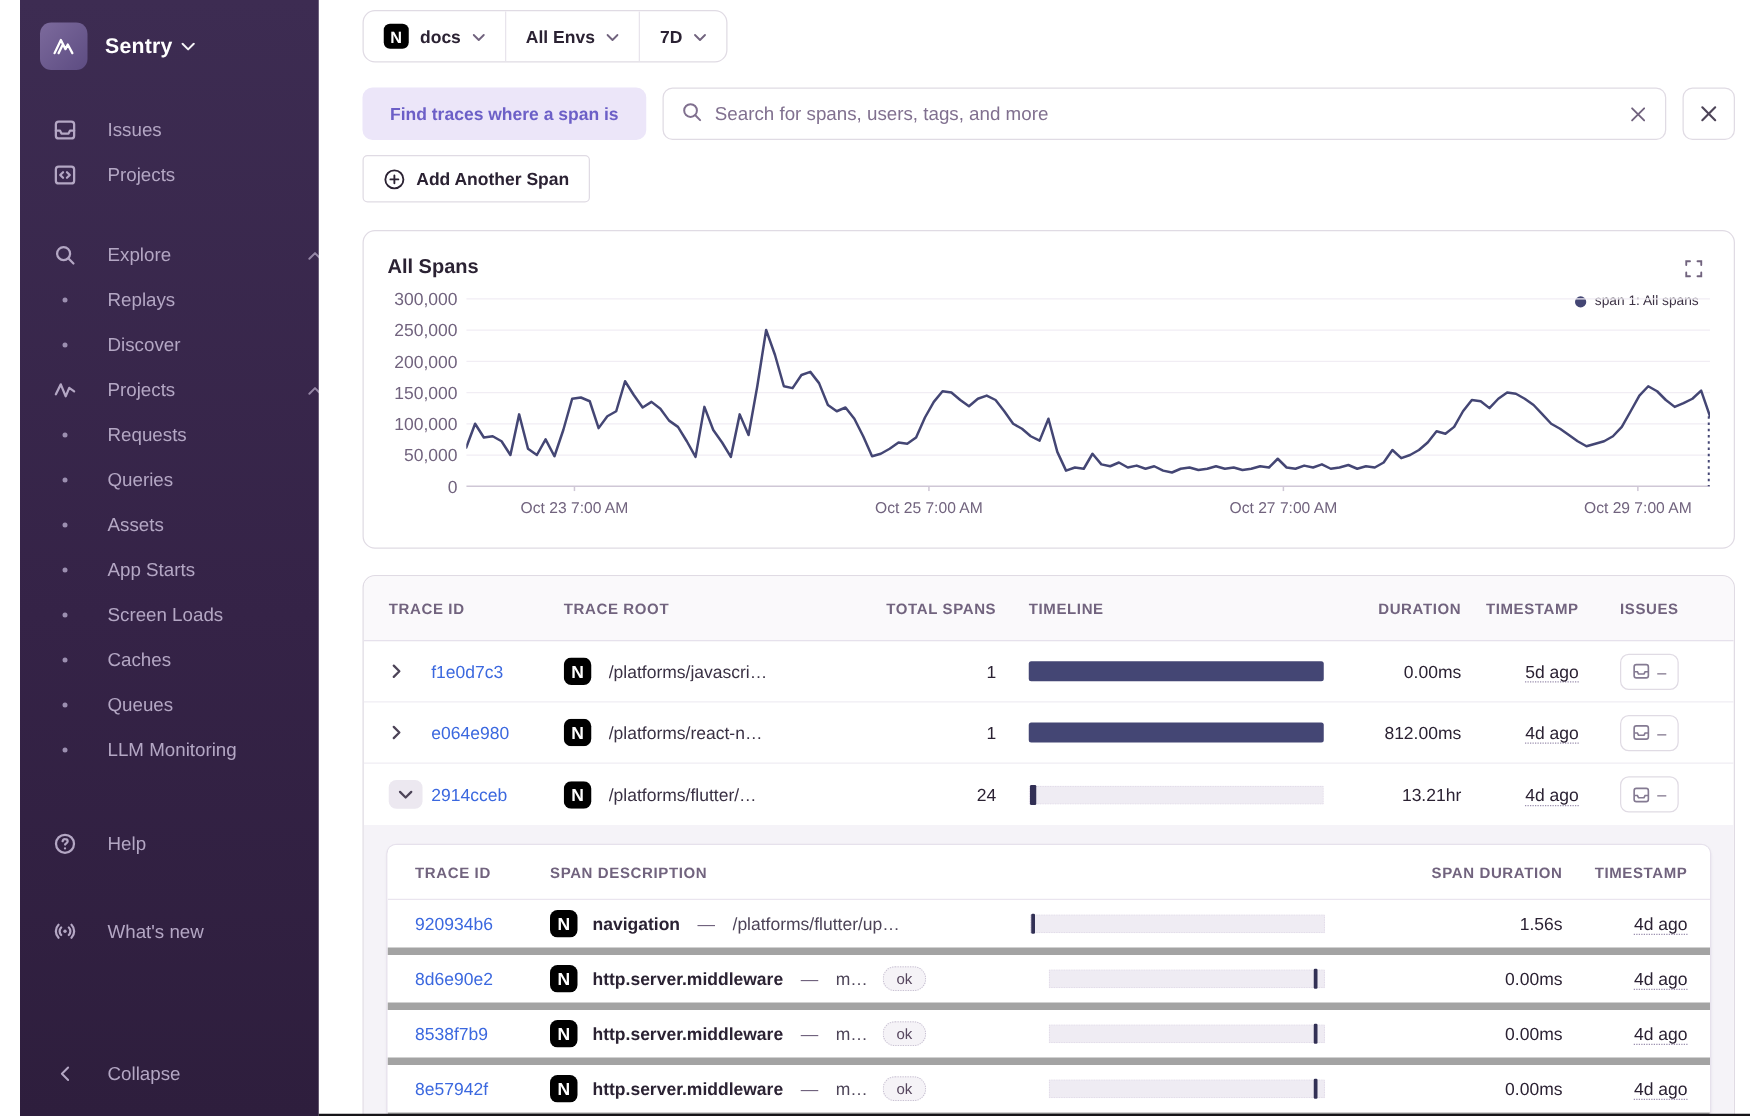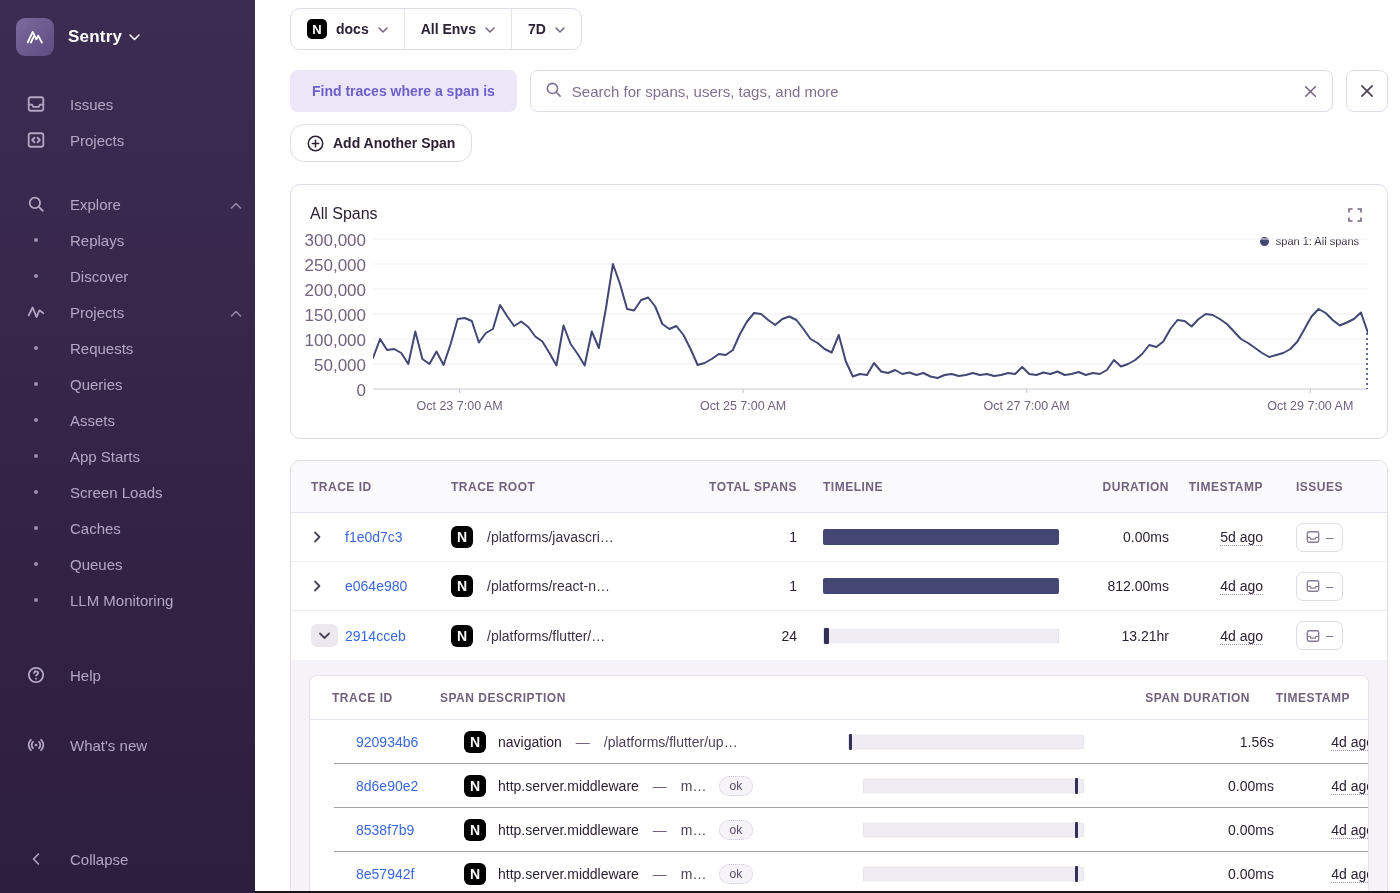--- a/index.html
+++ b/index.html
@@ -5,21 +5,21 @@
   * { margin:0; padding:0; box-sizing:border-box; }
   html,body { width:1400px; height:893px; overflow:hidden; }
   body {
     font-family:"Liberation Sans", sans-serif;
     background:#ffffff; color:#2b2233; font-size:14px;
     position:relative;
   }
 
   
   .sidebar {
-    position:absolute; left:0; top:0; bottom:0; width:272px;
+    position:absolute; left:16px; top:0; bottom:0; width:272px;
     background:linear-gradient(180deg,#3d2c52 0%,#352347 55%,#2e1e3d 100%);
     color:#b4a7c4; display:flex; flex-direction:column; padding:18px 12px 6px 12px;
   }
   .brand { display:flex; align-items:center; gap:14px; padding-left:4px; margin-bottom:30px; }
   .brand-tile {
     width:38px; height:38px; border-radius:9px;
     background:linear-gradient(135deg,#7c6a9c,#5d4c82);
     display:flex; align-items:center; justify-content:center;
   }
   .brand-name { color:#fff; font-weight:bold; font-size:17px; letter-spacing:.2px; display:flex; align-items:center; gap:7px; }
@@ -77,36 +77,36 @@
   .search-box input::placeholder { color:#80708f; }
   .icon-btn-x {
     width:42px; height:42px; border:1px solid #e0dbe4; border-radius:8px; background:#fff;
     display:flex; align-items:center; justify-content:center; cursor:pointer; flex:none;
   }
   .clear-x { cursor:pointer; display:flex; }
 
   .add-row { margin-top:12px; }
   .add-span-btn {
     height:38px; display:inline-flex; align-items:center; gap:9px; padding:0 16px;
-    border:1px solid #e0dbe4; border-radius:14px; background:#fff; font-weight:bold;
+    border:1px solid #e0dbe4; border-radius:4px; background:#fff; font-weight:bold;
     font-size:14px; color:#2b2233; cursor:pointer; font-family:"Liberation Sans", sans-serif;
   }
 
   
   .chart-card {
     margin-top:22px; border:1px solid #e0dbe4; border-radius:10px; height:255px;
     position:relative; background:#fff; padding:20px 19px 0 19px;
   }
-  .chart-title { font-size:16px; font-weight:normal; color:#2b2233; }
+  .chart-title { font-size:16px; font-weight:bold; color:#2b2233; }
   .fullscreen-btn { position:absolute; right:24px; top:22px; cursor:pointer; background:none; border:none; display:flex; }
   .legend { position:absolute; right:28px; top:50px; display:flex; align-items:center; gap:7px; font-size:11px; color:#3e3446; cursor:pointer; }
   .legend-dot { width:9px; height:9px; border-radius:50%; background:#444674; }
   .chart-area { display:grid; grid-template-columns:56px 1fr; column-gap:7px; margin-top:12px; }
   .y-labels { position:relative; height:158px; }
-  .y-labels span { position:absolute; right:0; font-size:17px; color:#71637e; white-space:nowrap; }
+  .y-labels span { position:absolute; right:0; font-size:14px; color:#71637e; white-space:nowrap; }
   .plot { position:relative; height:158px; }
   .plot svg { display:block; }
   .x-labels { position:relative; height:24px; grid-column:2; }
   .x-labels span { position:absolute; top:6px; transform:translateX(-50%); font-size:12.5px; color:#71637e; white-space:nowrap; }
 
   
   .table-card { margin-top:21px; border:1px solid #e0dbe4; border-radius:10px 10px 0 0; overflow:hidden; background:#fff; }
   .thead {
     display:grid; grid-template-columns:34px 106px 258px 88px 26px 238px 108px 94px 113px;
     padding:0 11px 0 20px; height:52px; align-items:center; background:#faf9fb;
@@ -142,24 +142,24 @@
 
   .expand-wrap { background:#f5f3f8; padding:15px 18px 18px 18px; border-bottom:1px solid #e6e1ec; }
   .sub-card { background:#fff; border:1px solid #e6e1ec; border-radius:8px; overflow:hidden; box-shadow:0 1px 2px rgba(43,34,51,.04); }
   .sub-head {
     display:grid; grid-template-columns:108px 384px 238px 188px 100px; padding:0 22px; height:44px;
     align-items:center; border-bottom:1px solid #eae5ef; background:#fff;
     font-size:12px; font-weight:bold; color:#71637e; letter-spacing:.5px;
   }
   .srow {
     display:grid; grid-template-columns:108px 384px 238px 188px 100px; padding:0 22px; height:44px;
-    align-items:center; border-bottom:1px solid #a3a3a3;margin-left:24px;
+    align-items:center; border-bottom:6px solid #a3a3a3;
   }
   .desc-cell { display:flex; align-items:center; gap:12px; overflow:hidden; white-space:nowrap; }
-  .op { font-weight:normal; color:#2b2233; }
+  .op { font-weight:bold; color:#2b2233; }
   .sep { color:#71637e; padding:0 2px; }
   .desc { color:#4d4458; overflow:hidden; text-overflow:ellipsis; }
   .ok-badge {
     font-size:12px; color:#57475f; background:#f5f3f7; border:1px dotted #c9c2d3;
     border-radius:10px; padding:2px 10px; flex:none;
   }
   .ok-badge:empty { display:none; }
 
   .bottom-edge { position:absolute; left:255px; right:0; bottom:0; height:2px; background:#161418; }
 </style>

